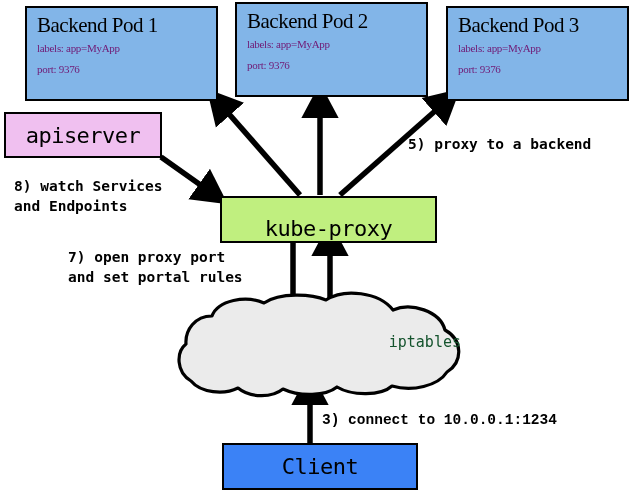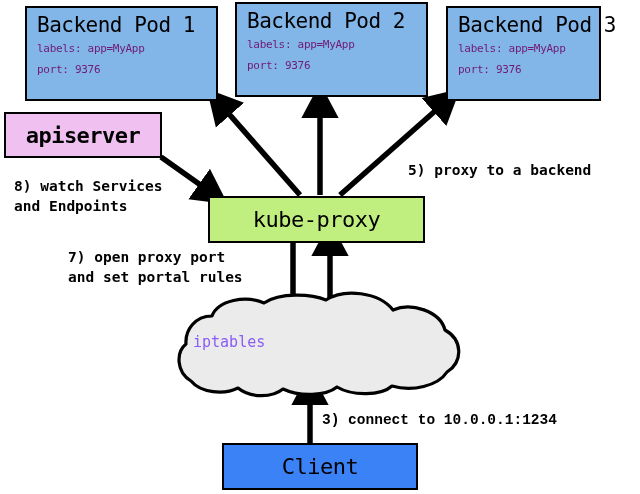--- a/index.html
+++ b/index.html
@@ -3,38 +3,38 @@
 <meta charset="utf-8">
 <style>
   html,body{margin:0;padding:0;}
   body{
     width:640px;height:494px;background:#ffffff;position:relative;overflow:hidden;
     font-family:"DejaVu Sans Mono","Liberation Mono",monospace;
   }
   #stage{position:absolute;left:0;top:0;width:640px;height:494px;}
   svg.layer{position:absolute;left:0;top:0;width:640px;height:494px;}
   .node{position:absolute;box-sizing:border-box;border:2.5px solid #000;}
-  .pod{background:#82b5e8;padding:4px 0 0 10px;}
+  .pod{background:#82b5e8;padding:4px 0 0 10px;font-family:Liberation Serif, serif;}
   .pod-title{font-size:21px;line-height:26px;color:#000;white-space:nowrap;letter-spacing:-0.5px;}
   .pod-line{font-size:11px;line-height:21px;color:#701a75;white-space:nowrap;letter-spacing:-0.3px;}
   #pod1{left:25px;top:6px;width:193px;height:95px;}
   #pod2{left:235px;top:2px;width:193px;height:95px;}
-  #pod3{left:446px;top:6px;width:155px;height:95px;}
-  #apiserver{left:4px;top:112px;width:158px;height:46px;background:#f0c0f0;display:flex;align-items:center;justify-content:center;font-weight:bold;}
+  #pod3{left:446px;top:6px;width:183px;height:95px;}
+  #apiserver{left:4px;top:112px;width:158px;height:46px;background:#f0c0f0;display:flex;align-items:center;justify-content:center;}
   #apiserver .lbl{font-size:22px;color:#000;letter-spacing:-0.5px;}
-  #kubeproxy{left:208px;top:196px;width:217px;height:47px;background:#c0ef7f;display:flex;align-items:center;justify-content:center;}
+  #kubeproxy{left:220px;top:196px;width:217px;height:47px;background:#c0ef7f;display:flex;align-items:flex-end;justify-content:center;}
   #kubeproxy .lbl{font-size:22px;color:#000;letter-spacing:-0.5px;}
   #client{left:222px;top:443px;width:196px;height:47px;background:#3b82f6;display:flex;align-items:center;justify-content:center;}
   #client .lbl{font-size:22px;color:#000;letter-spacing:-0.5px;}
-  .cloud-label{position:absolute;left:193px;top:333px;width:268px;text-align:left;font-size:15px;color:#8b5cf6;}
+  .cloud-label{position:absolute;left:193px;top:333px;width:268px;text-align:right;font-size:15px;color:#14532d;}
   .ann{position:absolute;font-weight:bold;font-size:14.5px;line-height:20px;color:#000;white-space:pre;letter-spacing:0px;}
   #ann1{left:14px;top:176px;}
   #ann2{left:68px;top:247px;}
   #ann4{left:352px;top:250px;}
-  #ann5{left:408px;top:160px;}
+  #ann5{left:408px;top:134px;}
   #ann3{left:322px;top:410px;font-family:Liberation Mono, monospace;}
 </style>
 </head>
 <body>
 
 <div id="stage">
 
   <svg class="layer" viewBox="0 0 640 494">
     <defs>
       <marker id="ah" markerWidth="8" markerHeight="8" refX="2.2" refY="4" orient="auto" markerUnits="strokeWidth">

